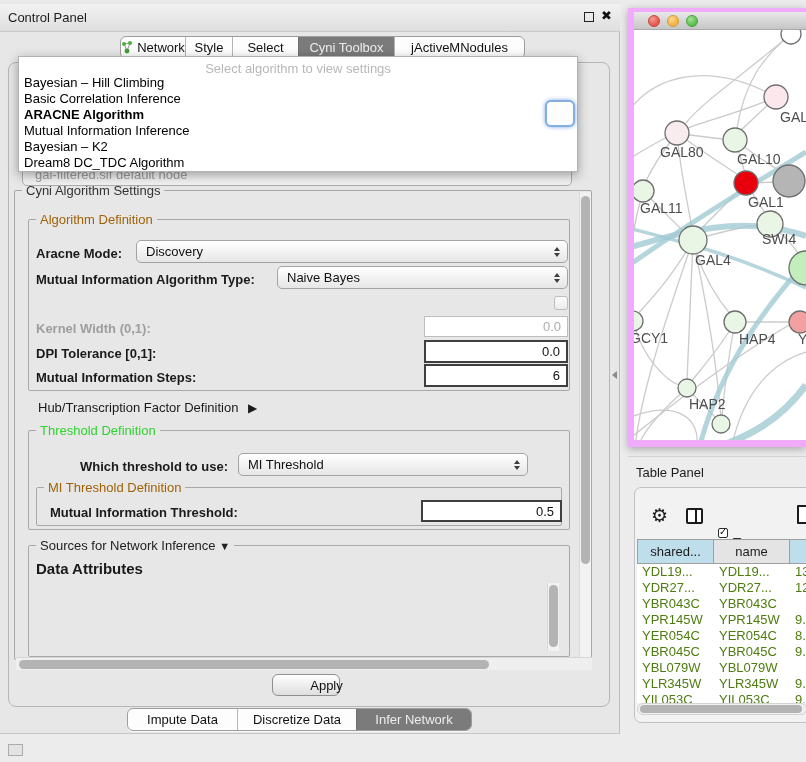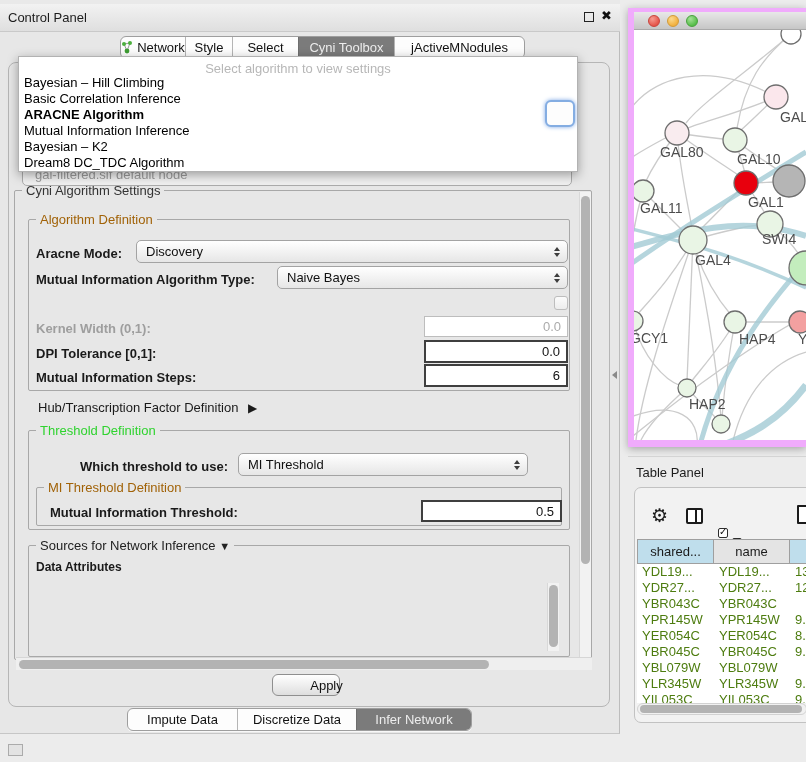--- a/index.html
+++ b/index.html
@@ -217,21 +217,21 @@
   <div class="abs group" style="left:36px; top:487px; width:526px; height:39px;"></div>
   <div class="group-label lbl-blue" style="left:44px; top:480px;">MI Threshold Definition</div>
   <div class="abs fieldlbl" style="left:50px; top:505px;">Mutual Information Threshold:</div>
   <div class="abs tinput enabled" style="left:421px; top:500px; width:141px; height:22px;">0.5</div>
 
   <div class="abs group" style="left:28px; top:545px; width:542px; height:112px;"></div>
   <div class="group-label" style="left:36px; top:538px; color:#222;">
     <span>Sources for Network Inference</span>
     <span style="font-size:11px;">▼</span>
   </div>
-  <div class="abs" style="left:36px; top:560px; font-weight:bold; font-size:12px;">Data Attributes</div>
+  <div class="abs" style="left:36px; top:560px; font-weight:bold; font-size:15px;">Data Attributes</div>
   <div class="abs vscroll" style="left:547px; top:583px; width:12px; height:68px;">
     <div class="abs thumb" style="left:1px; top:2px; width:9px; height:62px;"></div>
   </div>
 
   <div class="abs" style="left:16px; top:657px; width:576px; height:13px; background:#EFEFEF; border-top:1px solid #D6D6D6;">
     <div class="abs thumb" style="left:3px; top:2px; width:470px; height:9px;"></div>
   </div>
 
   <div class="abs btn" style="left:272px; top:674px; width:68px; height:22px;">Apply</div>
 

